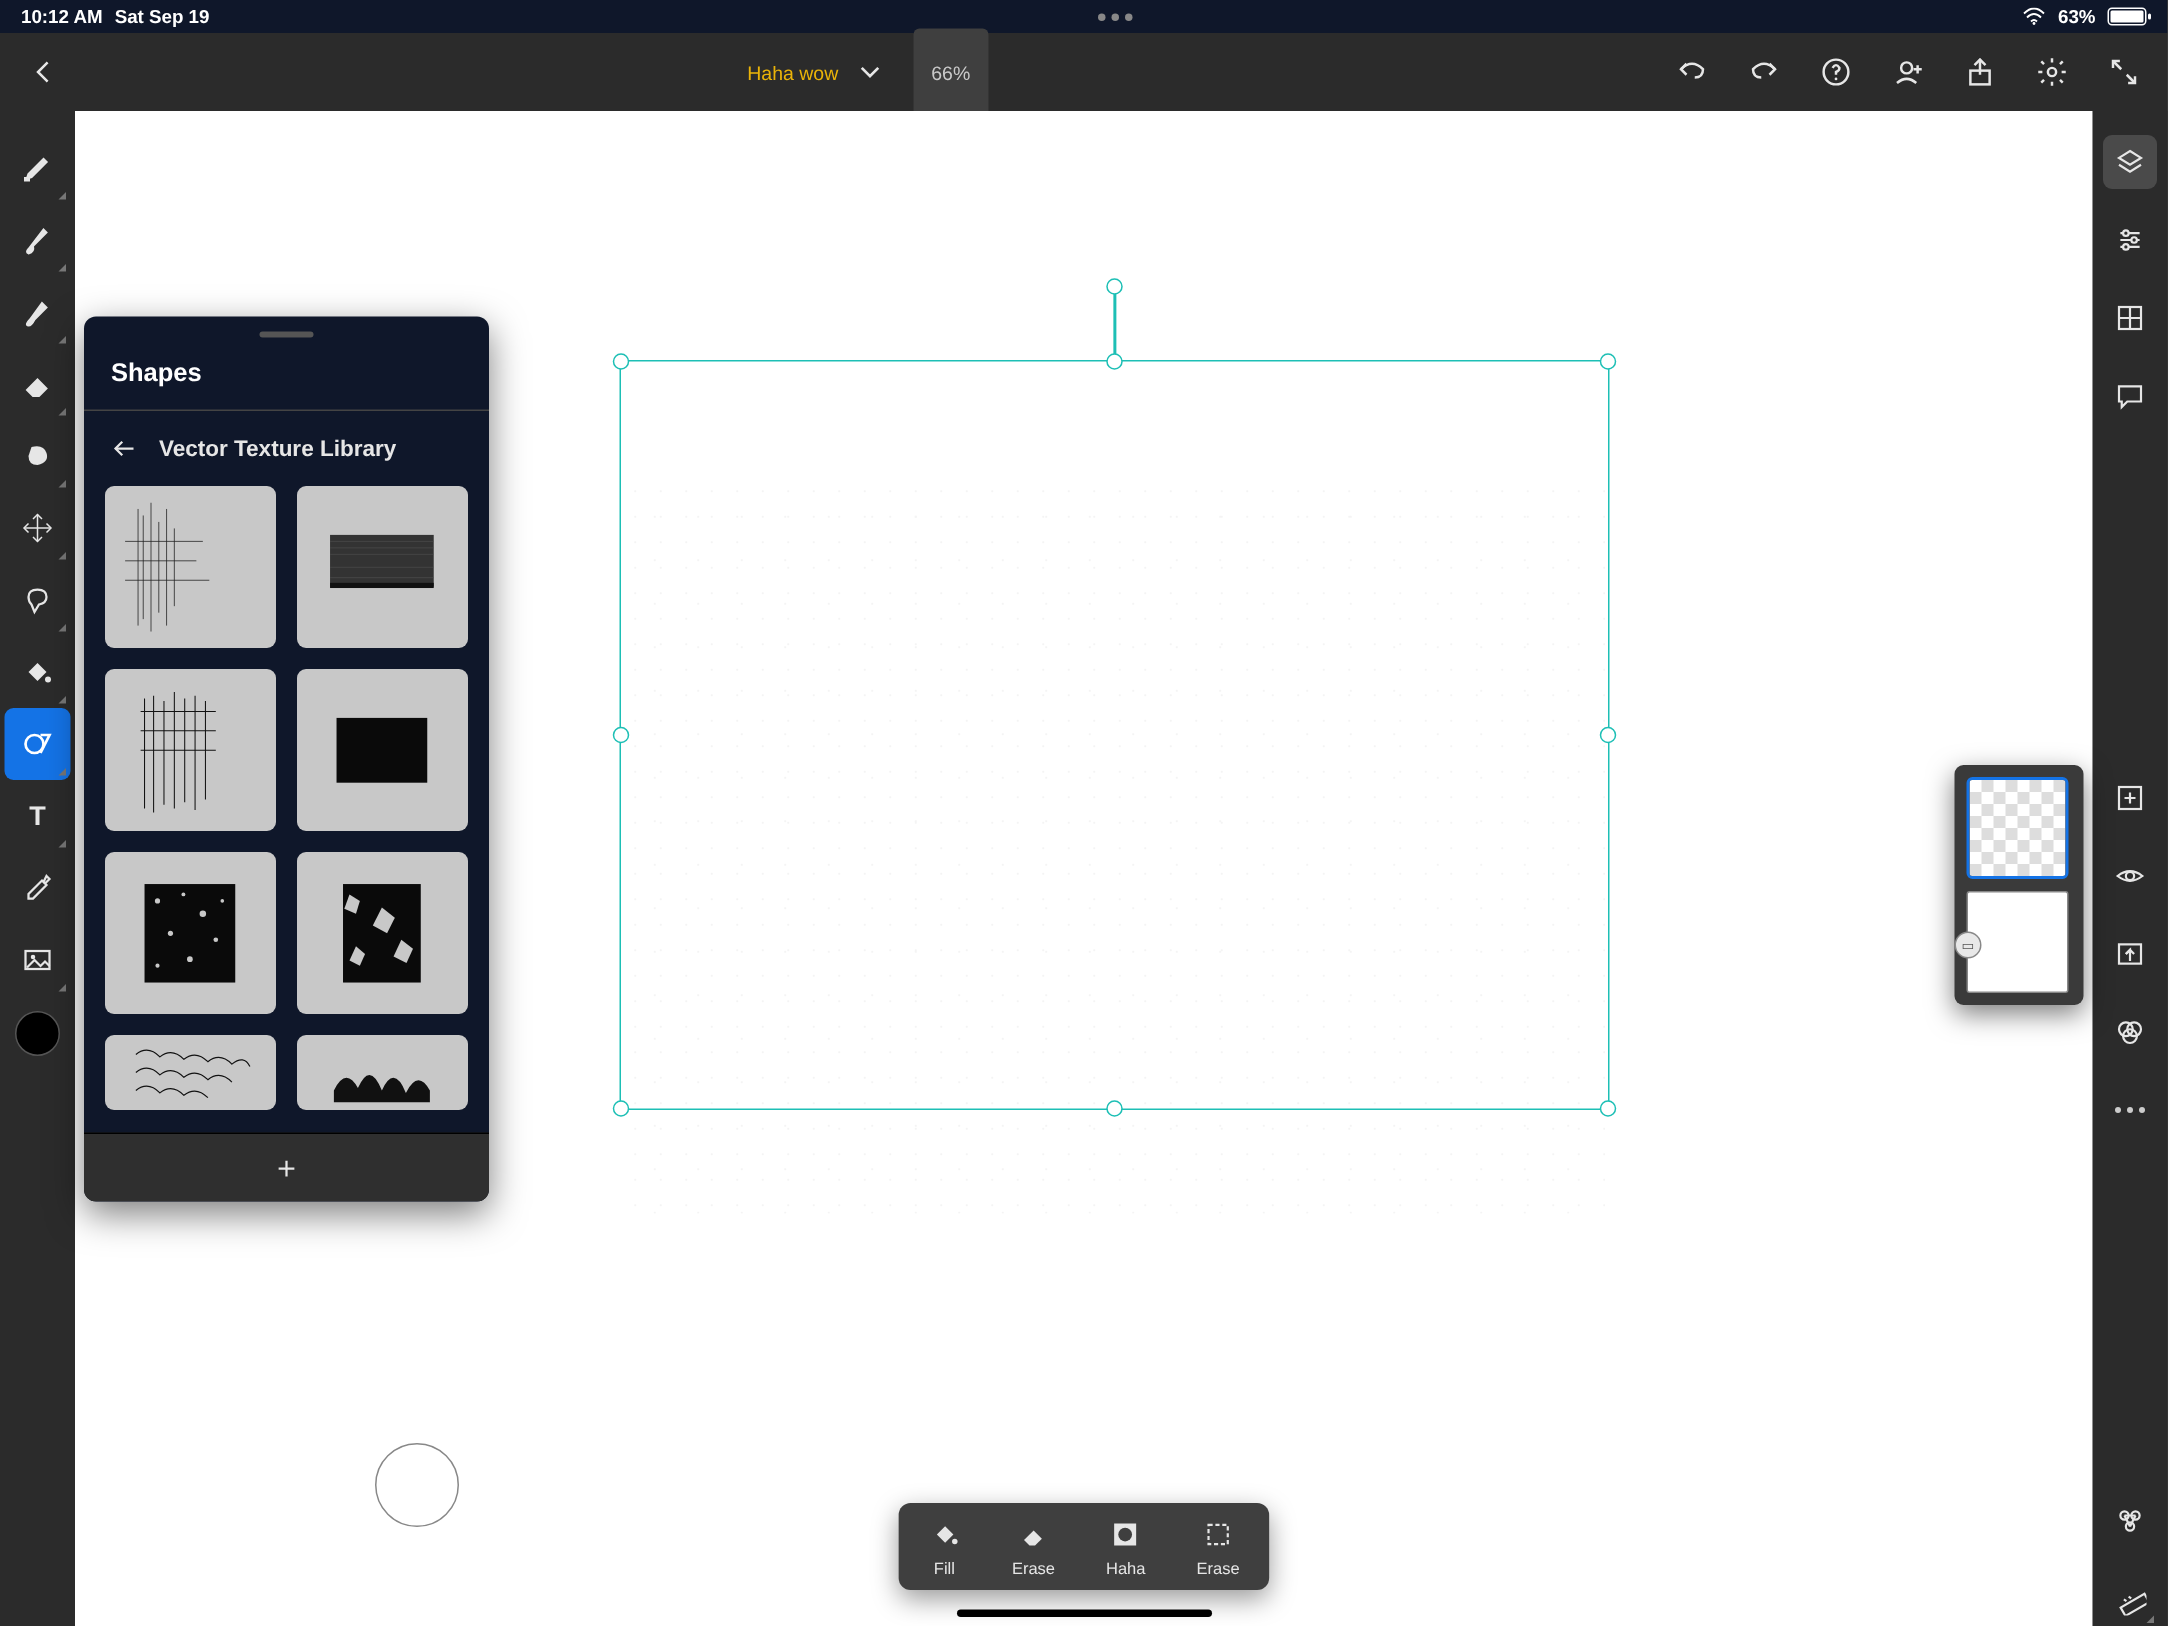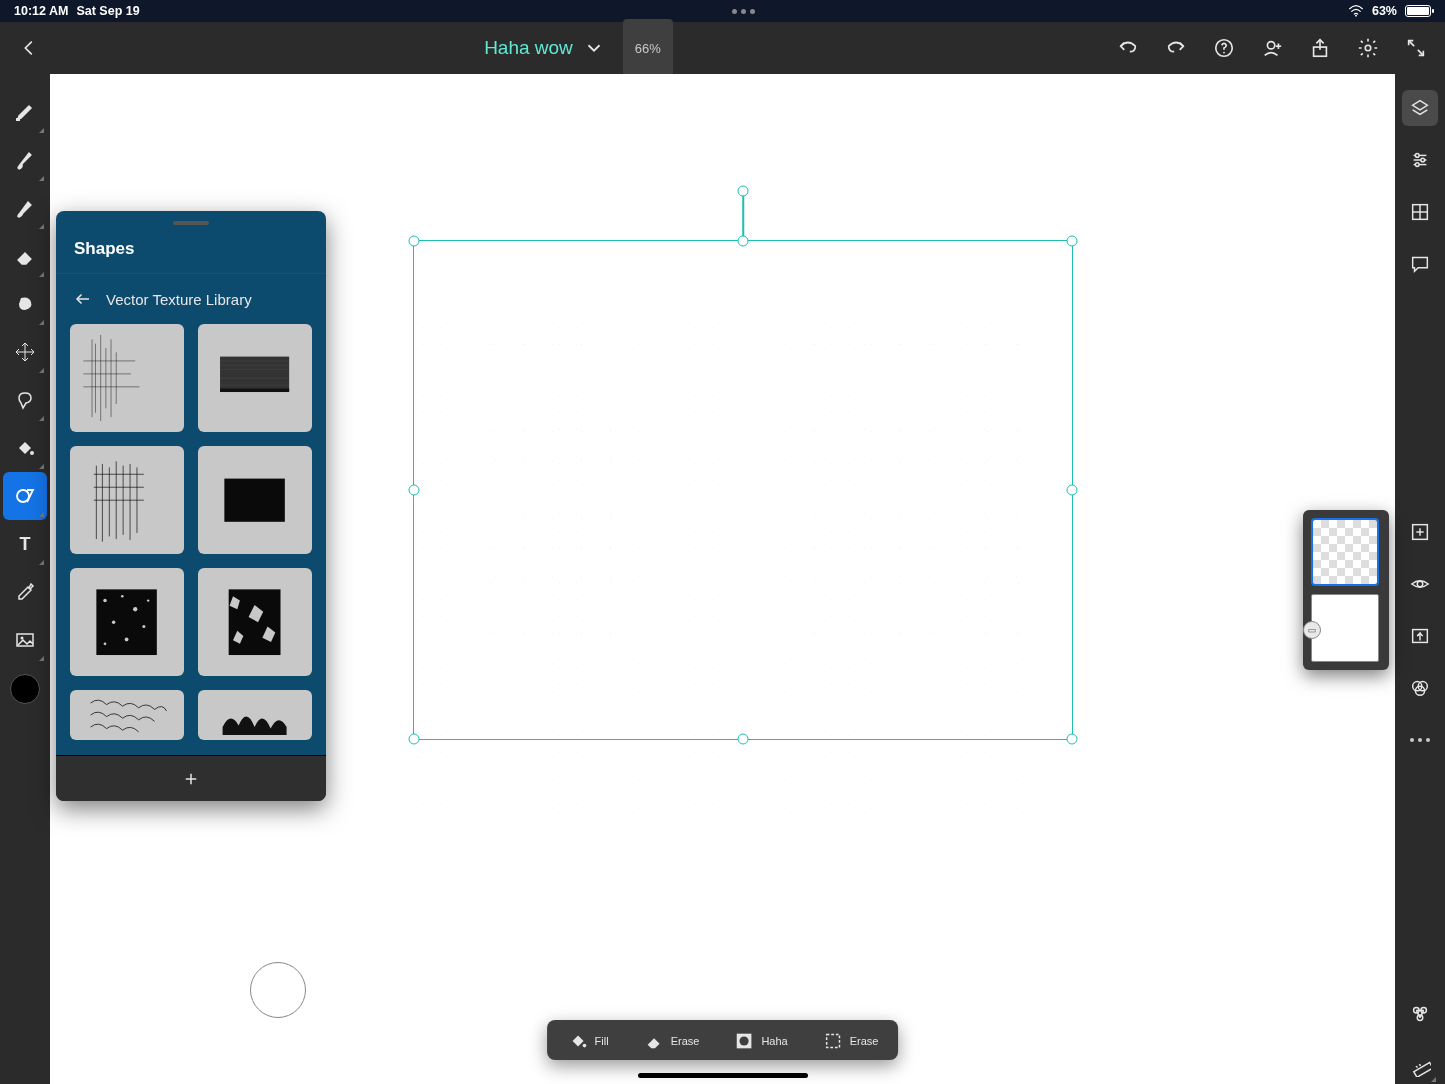--- a/index.html
+++ b/index.html
@@ -11,21 +11,21 @@
   .dot { width:5px; height:5px; border-radius:50%; background:#888; }
   .wifi-ic { width:16px; height:12px; }
   .batt { width:26px; height:12px; border:1.3px solid #fff; border-radius:3px; position:relative; }
   .batt::after{ content:''; position:absolute; right:-4px; top:3px; width:2px; height:4px; background:#fff; border-radius:1px;}
   .batt-fill{ position:absolute; left:1px; top:1px; bottom:1px; right:1px; background:#fff; border-radius:1px;}
   
   .app-bar { height: 52px; background: #2b2b2b; display:flex; align-items:center; padding: 0 14px; gap:18px; }
   .app-bar .spacer { flex:1; }
   .app-bar svg { width:22px; height:22px; fill:none; stroke:#e6e6e6; stroke-width:1.8; }
   .icon-btn { padding:4px; cursor:pointer; display:flex; align-items:center; }
-  .doc-title-wrap{ display:flex; align-items:center; gap:10px; color:#5eead4; font-size:19px; }
+  .doc-title-wrap{ display:flex; align-items:center; gap:10px; color:#eab308; font-size:13px; }
   .chev{ stroke:#e6e6e6; width:16px;height:16px;}
   .zoom-badge{ background:#3f3f3f; color:#c9c9c9; font-size:13px; padding:22px 12px; border-radius:4px;}
   
   .left-tools { position:absolute; left:0; top:74px; width:50px; bottom:0; background:#2b2b2b; display:flex; flex-direction:column; align-items:center; padding-top:14px; gap:0; }
   .tool { width:44px; height:48px; display:flex; align-items:center; justify-content:center; position:relative; border-radius:6px; }
   .tool.active { background:#1473e6; }
   .tool svg { width:24px; height:24px; fill:#e6e6e6; stroke:#e6e6e6; }
   .tool.active svg { fill:#fff; stroke:#fff; }
   .tool .corner { position:absolute; right:3px; bottom:3px; width:0;height:0;border-left:5px solid transparent; border-bottom:5px solid #777;}
   .color-swatch{ width:30px;height:30px;border-radius:50%; background:#000; border:1px solid #555; margin-top:10px;}
@@ -40,42 +40,42 @@
   .rt-dots{ display:flex; gap:4px;}
   .rt-dots span{ width:4px;height:4px;border-radius:50%;background:#ccc;}
   
   .canvas-area { position:absolute; left:50px; right:50px; top:74px; bottom:0; background:#2b2b2b; }
   .canvas { position:absolute; left:0; top:0; right:0; bottom:0; background:#fff; }
   
   .selection { position:absolute; left:363px; top:166px; width:660px; height:500px; border:1.5px solid #1dbfb5; }
   .handle { position:absolute; width:11px; height:11px; border:1.5px solid #1dbfb5; background:#fff; border-radius:50%; transform:translate(-50%,-50%); }
   .rotate-line{ position:absolute; left:50%; top:-50px; width:1.5px; height:50px; background:#1dbfb5; transform:translateX(-50%);}
   
-  .shapes-panel { position:absolute; left:56px; top:211px; width:270px; height:590px; background:#0c4a6e; border-radius:8px; box-shadow:0 8px 24px rgba(0,0,0,0.5); display:flex; flex-direction:column; overflow:hidden;}
+  .shapes-panel { position:absolute; left:56px; top:211px; width:270px; height:590px; background:#0f172a; border-radius:8px; box-shadow:0 8px 24px rgba(0,0,0,0.5); display:flex; flex-direction:column; overflow:hidden;}
   .panel-grip { width:36px;height:4px;background:#555;border-radius:2px;margin:10px auto 8px;}
   .panel-title{ color:#fff; font-size:17px; font-weight:600; padding:6px 18px 14px;}
   .panel-div{ height:1px; background:#444;}
-  .panel-nav{ display:flex; align-items:center; gap:14px; padding:16px 18px; color:#e6e6e6; font-size:15px;}
+  .panel-nav{ display:flex; align-items:center; gap:14px; padding:16px 18px; color:#e6e6e6; font-size:15px;font-weight:bold;}
   .panel-nav svg{width:18px;height:18px;stroke:#e6e6e6;fill:none;stroke-width:2;}
   .panel-grid{ flex:1; overflow:hidden; padding:0 14px; display:grid; grid-template-columns:1fr 1fr; gap:14px; align-content:start;}
   .tex-item{ background:#c8c8c8; border-radius:6px; height:108px; display:flex; align-items:center; justify-content:center; overflow:hidden;}
   .tex-item svg{ width:80%; height:80%;}
   .tex-item.partial{ height:50px;}
   .panel-add{ height:46px; display:flex;align-items:center;justify-content:center;border-top:1px solid #000; background:#2f2f2f;}
   .panel-add svg{width:18px;height:18px;stroke:#e6e6e6;stroke-width:2;fill:none;}
   
   .layers-float{ position:absolute; right:56px; top:510px; width:86px; background:#3a3a3a; border-radius:6px; padding:8px; box-shadow:0 6px 18px rgba(0,0,0,0.5); display:flex; flex-direction:column; gap:8px;}
   .layer-thumb{ width:68px;height:68px; border-radius:4px; position:relative;}
   .layer-thumb.sel{ border:2.5px solid #1473e6; }
   .checker{ background: repeating-conic-gradient(#ddd 0 25%, #fff 0 50%) 0 0/16px 16px; width:100%;height:100%; border-radius:2px;}
   .white-thumb{ background:#fff; width:100%;height:100%; border-radius:2px; border:1px solid #888;}
   .layer-badge{ position:absolute; left:-8px; top:40%; width:18px;height:18px;border-radius:50%;background:#e8e8e8;border:1.5px solid #888;display:flex;align-items:center;justify-content:center;font-size:9px;color:#555;}
   
   .bottom-bar{ position:absolute; left:50%; transform:translateX(-50%); bottom:24px; background:#3f3f3f; border-radius:8px; padding:10px 20px 8px; display:flex; gap:34px; box-shadow:0 6px 18px rgba(0,0,0,0.4);}
-  .bb-item{ display:flex;flex-direction:row;align-items:center;gap:6px; color:#e6e6e6; font-size:11px; cursor:pointer;}
+  .bb-item{ display:flex;flex-direction:column;align-items:center;gap:6px; color:#e6e6e6; font-size:11px; cursor:pointer;}
   .bb-item svg{width:22px;height:22px;fill:#e6e6e6;stroke:#e6e6e6;}
   
   .brush-cursor{ position:absolute; left:200px; bottom:66px; width:56px;height:56px; border:1.3px solid #888; border-radius:50%; background:#fff;}
   
   .home-ind{ position:absolute; left:50%; bottom:6px; transform:translateX(-50%); width:170px;height:5px;background:#000;border-radius:3px;}
   
   .texture-noise{ position:absolute; left:365px; top:245px; width:655px; height:490px; opacity:0.04; background:
       radial-gradient(#000 0.5px, transparent 0.5px),
       radial-gradient(#000 0.5px, transparent 0.5px);
     background-size: 17px 17px, 29px 29px;

